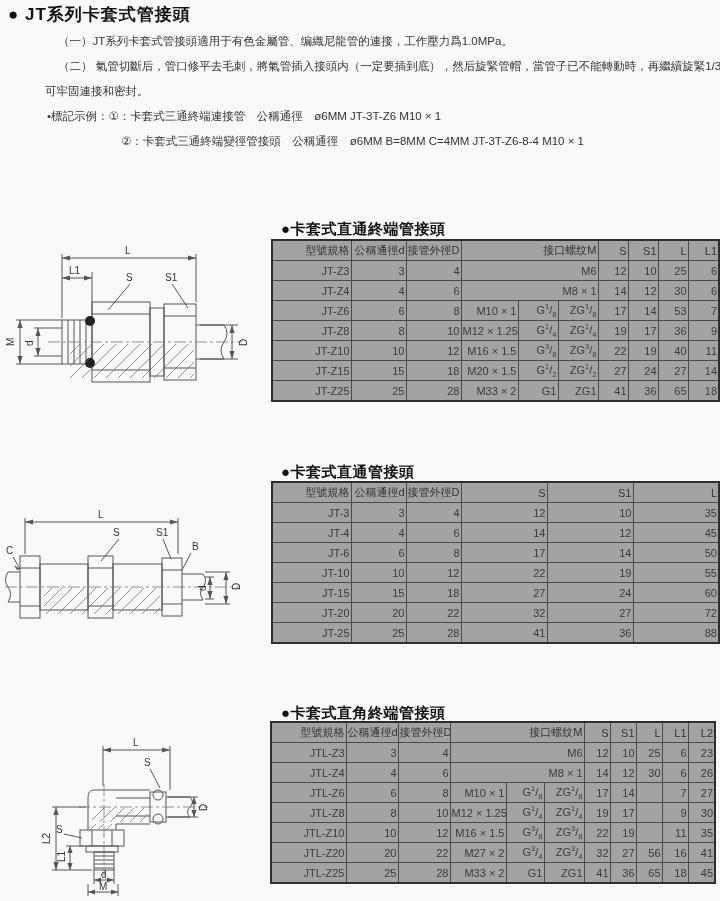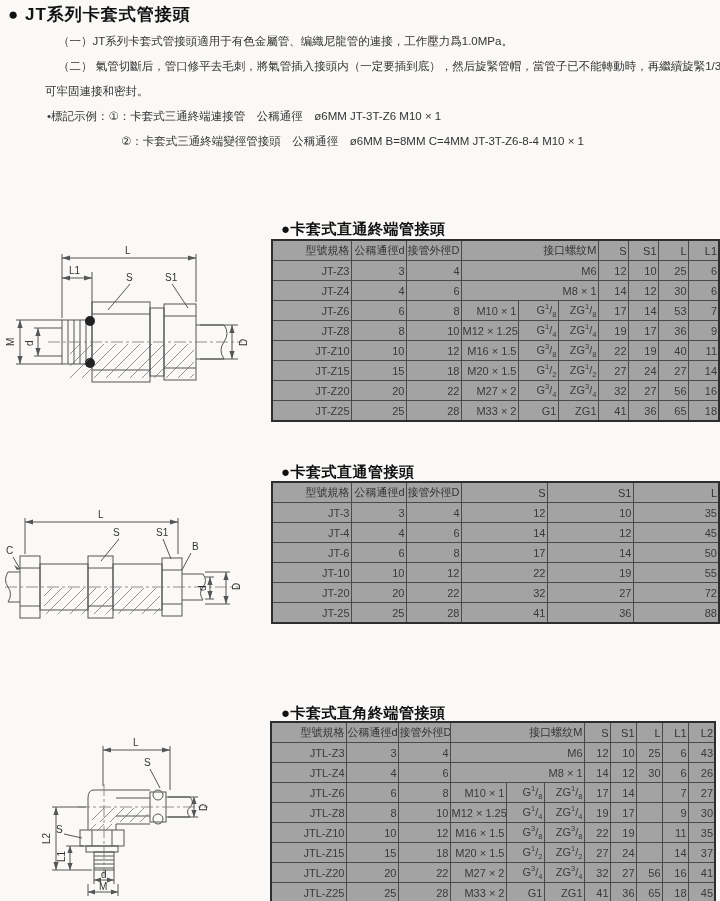--- a/index.html
+++ b/index.html
@@ -128,32 +128,20 @@
           <td>JT-Z15</td>
           <td>15</td>
           <td>18</td>
           <td>M20 × 1.5</td>
           <td class="fr"><span>G</span><sup>1</sup>/<sub>2</sub></td>
           <td class="fr"><span>ZG</span><sup>1</sup>/<sub>2</sub></td>
           <td>27</td>
           <td>24</td>
           <td>27</td>
           <td>14</td>
-        </tr>
-        <tr>
-          <td>JT-Z20</td>
-          <td>20</td>
-          <td>22</td>
-          <td>M27 × 2</td>
-          <td class="fr"><span>G</span><sup>3</sup>/<sub>4</sub></td>
-          <td class="fr"><span>ZG</span><sup>3</sup>/<sub>4</sub></td>
-          <td>32</td>
-          <td>27</td>
-          <td>56</td>
-          <td>16</td>
         </tr>
         <tr>
           <td>JT-Z25</td>
           <td>25</td>
           <td>28</td>
           <td>M33 × 2</td>
           <td>G1</td>
           <td>ZG1</td>
           <td>41</td>
           <td>36</td>
@@ -283,20 +271,28 @@
         </tr>
         <tr>
           <td>JT-10</td>
           <td>10</td>
           <td>12</td>
           <td>22</td>
           <td>19</td>
           <td>55</td>
         </tr>
         <tr>
+          <td>JT-15</td>
+          <td>15</td>
+          <td>18</td>
+          <td>27</td>
+          <td>24</td>
+          <td>60</td>
+        </tr>
+        <tr>
           <td>JT-20</td>
           <td>20</td>
           <td>22</td>
           <td>32</td>
           <td>27</td>
           <td>72</td>
         </tr>
         <tr>
           <td>JT-25</td>
           <td>25</td>
@@ -405,21 +401,21 @@
       <tbody>
         <tr>
           <td>JTL-Z3</td>
           <td>3</td>
           <td>4</td>
           <td colspan="3">M6</td>
           <td>12</td>
           <td>10</td>
           <td>25</td>
           <td>6</td>
-          <td>43</td>
+          <td>23</td>
         </tr>
         <tr>
           <td>JTL-Z4</td>
           <td>4</td>
           <td>6</td>
           <td colspan="3">M8 × 1</td>
           <td>14</td>
           <td>12</td>
           <td>30</td>
           <td>6</td>
@@ -456,33 +452,20 @@
           <td>10</td>
           <td>12</td>
           <td>M16 × 1.5</td>
           <td class="fr"><span>G</span><sup>3</sup>/<sub>8</sub></td>
           <td class="fr"><span>ZG</span><sup>3</sup>/<sub>8</sub></td>
           <td>22</td>
           <td>19</td>
           <td></td>
           <td>11</td>
           <td>35</td>
-        </tr>
-        <tr>
-          <td>JTL-Z15</td>
-          <td>15</td>
-          <td>18</td>
-          <td>M20 × 1.5</td>
-          <td class="fr"><span>G</span><sup>1</sup>/<sub>2</sub></td>
-          <td class="fr"><span>ZG</span><sup>1</sup>/<sub>2</sub></td>
-          <td>27</td>
-          <td>24</td>
-          <td></td>
-          <td>14</td>
-          <td>37</td>
         </tr>
         <tr>
           <td>JTL-Z20</td>
           <td>20</td>
           <td>22</td>
           <td>M27 × 2</td>
           <td class="fr"><span>G</span><sup>3</sup>/<sub>4</sub></td>
           <td class="fr"><span>ZG</span><sup>3</sup>/<sub>4</sub></td>
           <td>32</td>
           <td>27</td>

